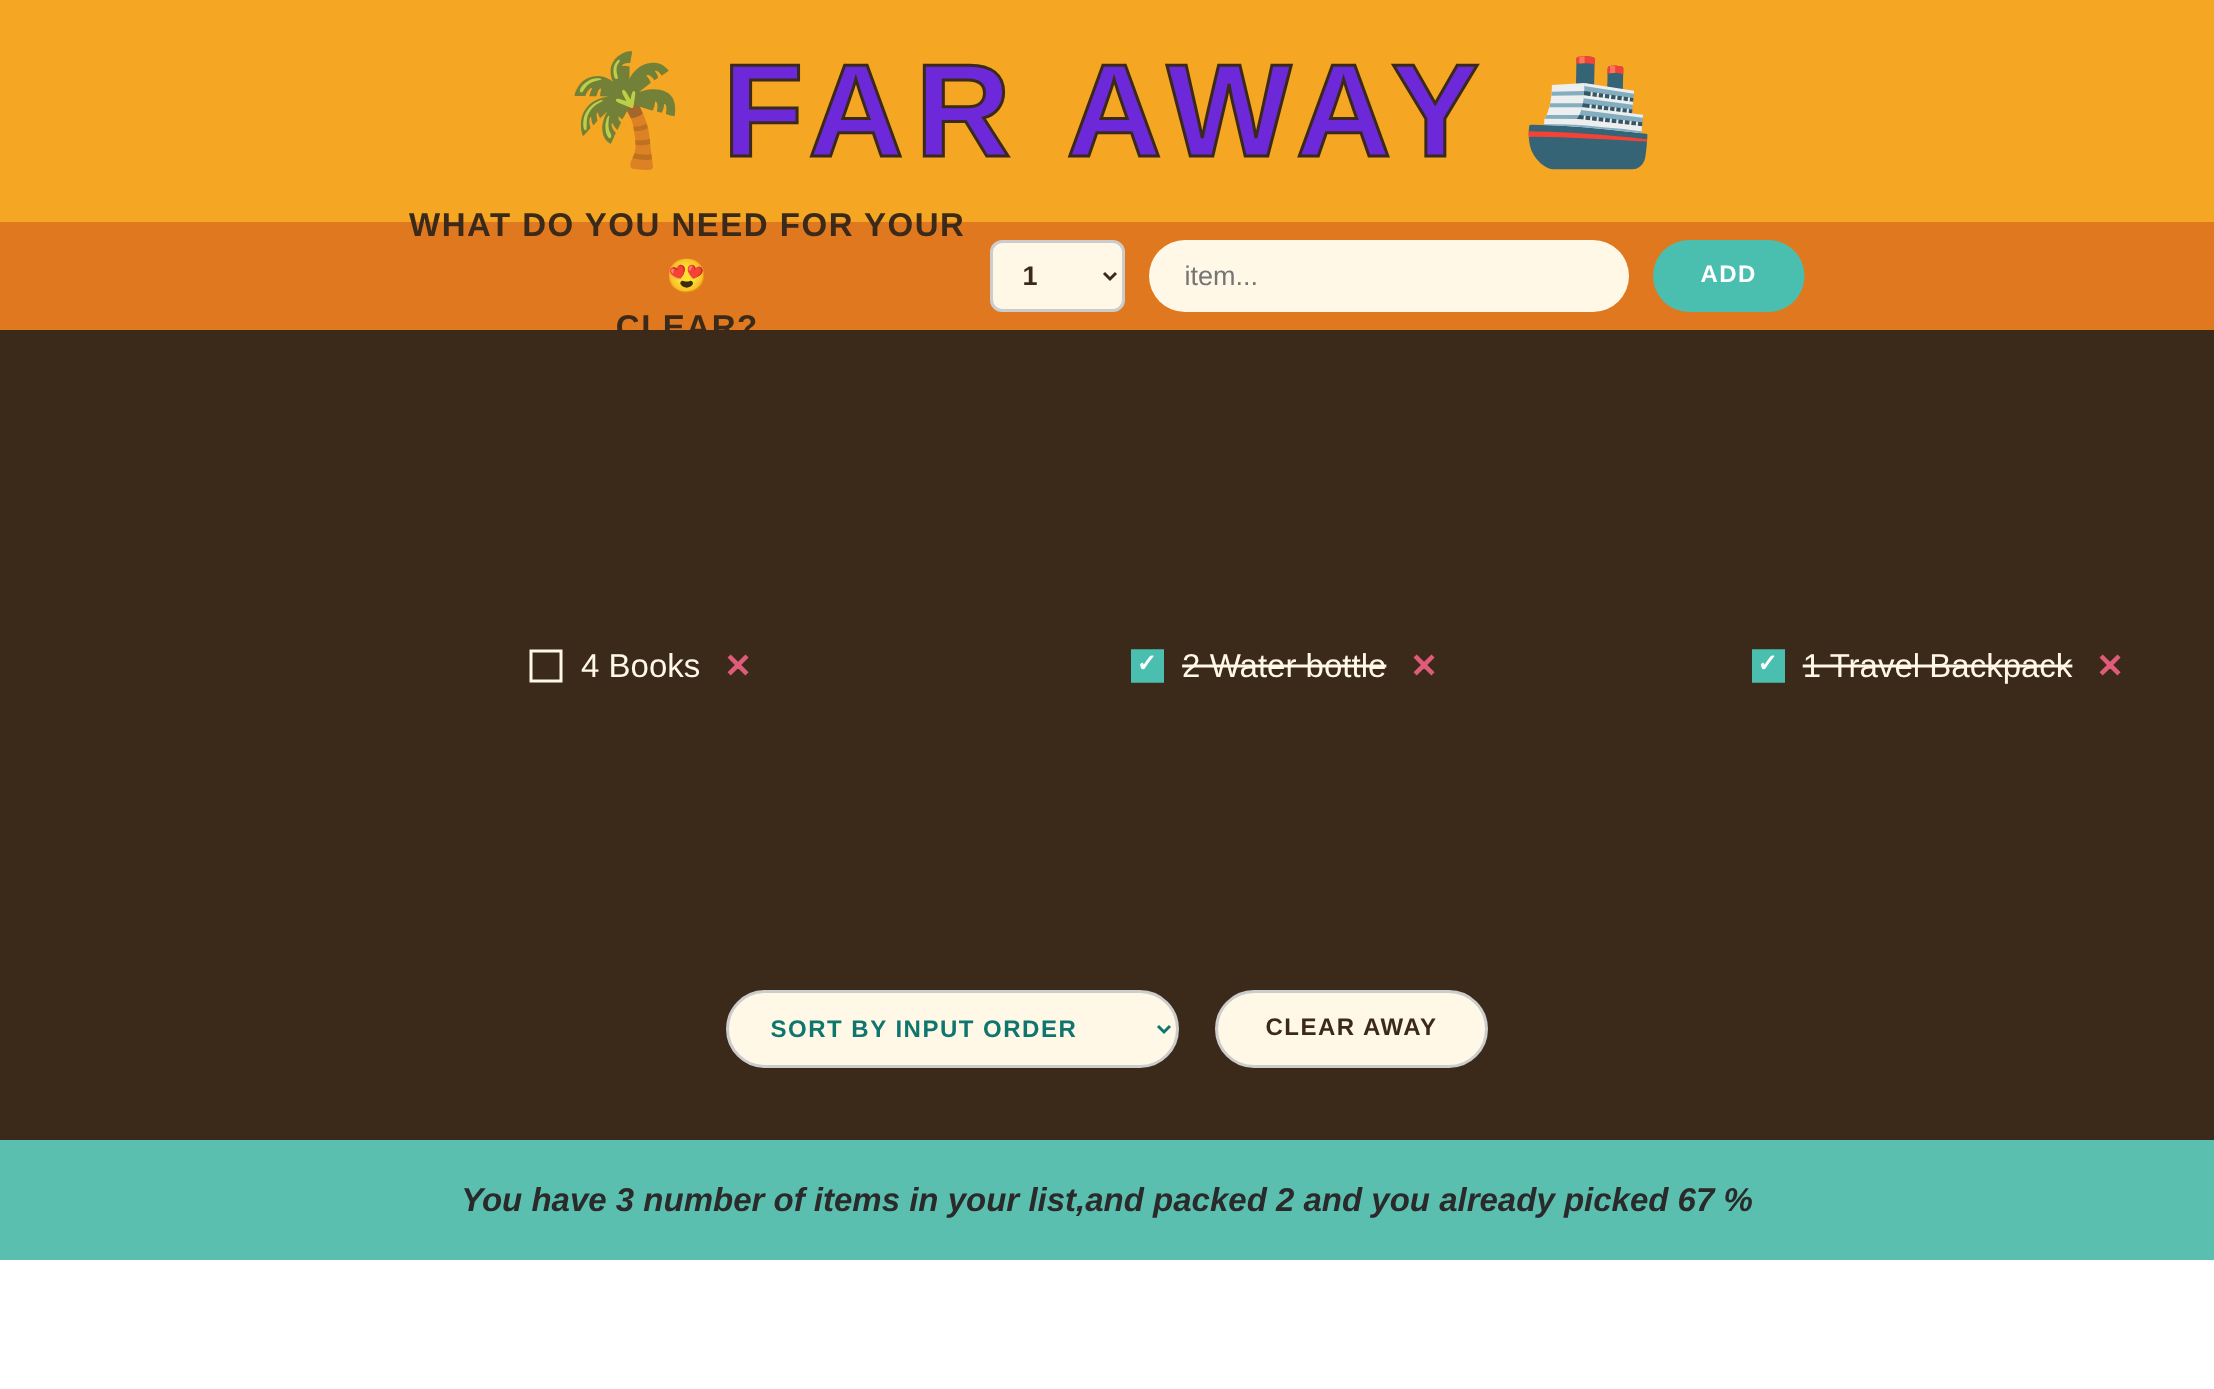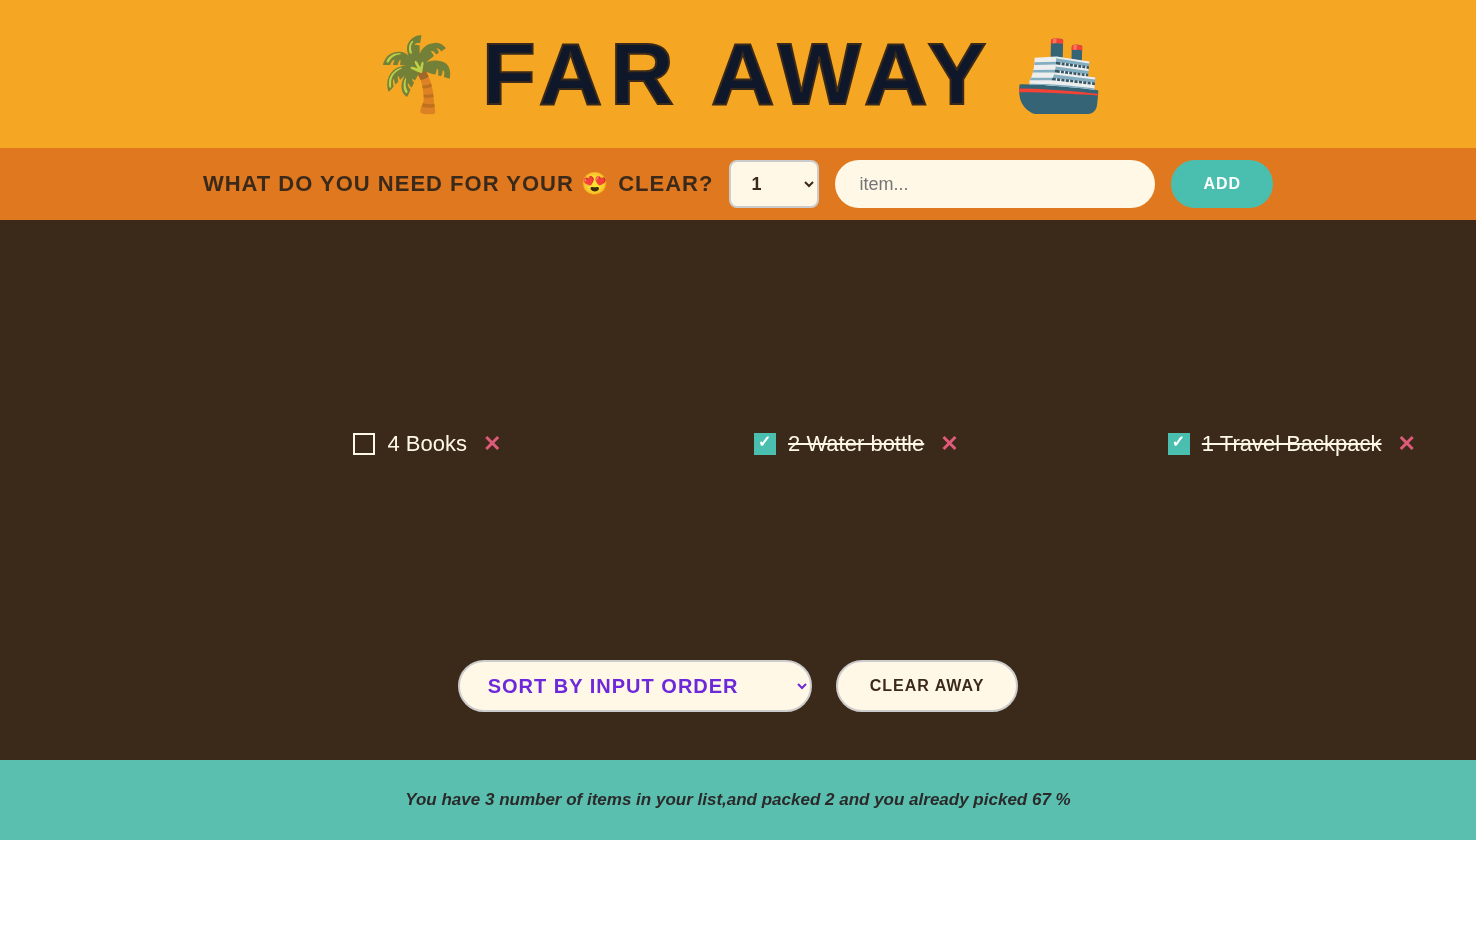--- a/index.html
+++ b/index.html
@@ -32,21 +32,21 @@
     }
 
     .palm-icon {
       font-size: 72px;
       line-height: 1;
     }
 
     .header-title {
       font-size: 88px;
       font-weight: 900;
-      color: #0f172a;
+      color: #6d28d9;
       letter-spacing: 8px;
       font-family: 'Arial Black', sans-serif;
       
       -webkit-text-stroke: 2px #3B2A1A;
       text-shadow: none;
     }
 
     .ship-icon {
       font-size: 72px;
       line-height: 1;
@@ -64,20 +64,21 @@
     }
 
     .toolbar-label {
       font-size: 22px;
       font-weight: 700;
       color: #3B2A1A;
       letter-spacing: 1px;
       display: flex;
       align-items: center;
       gap: 8px;
+      flex-direction: column;
     }
 
     .quantity-select {
       background-color: #FFF8E7;
       border: 2px solid #ccc;
       border-radius: 8px;
       padding: 8px 16px;
       font-size: 18px;
       font-weight: 600;
       color: #3B2A1A;
@@ -189,23 +190,23 @@
       gap: 24px;
       padding: 24px 0 16px 0;
       margin-top: auto;
     }
 
     .sort-select {
       background-color: #FFF8E7;
       border: 2px solid #ccc;
       border-radius: 30px;
       padding: 12px 24px;
-      font-size: 20px;
-      font-weight: 700;
-      color: #6d28d9;
+      font-size: 16px;
+      font-weight: 700;
+      color: #0f766e;
       cursor: pointer;
       height: 52px;
       min-width: 260px;
       letter-spacing: 1px;
     }
 
     .clear-button {
       background-color: #FFF8E7;
       color: #3B2A1A;
       border: 2px solid #ccc;
@@ -222,21 +223,21 @@
     .footer {
       background-color: #5BBFB0;
       padding: 24px 40px;
       display: flex;
       align-items: center;
       justify-content: center;
       min-height: 80px;
     }
 
     .footer-text {
-      font-size: 17px;
+      font-size: 22px;
       font-weight: 900;
       font-style: italic;
       color: #2A2A2A;
       text-align: center;
     }
 
     
     input[type="checkbox"] {
       cursor: pointer;
     }

